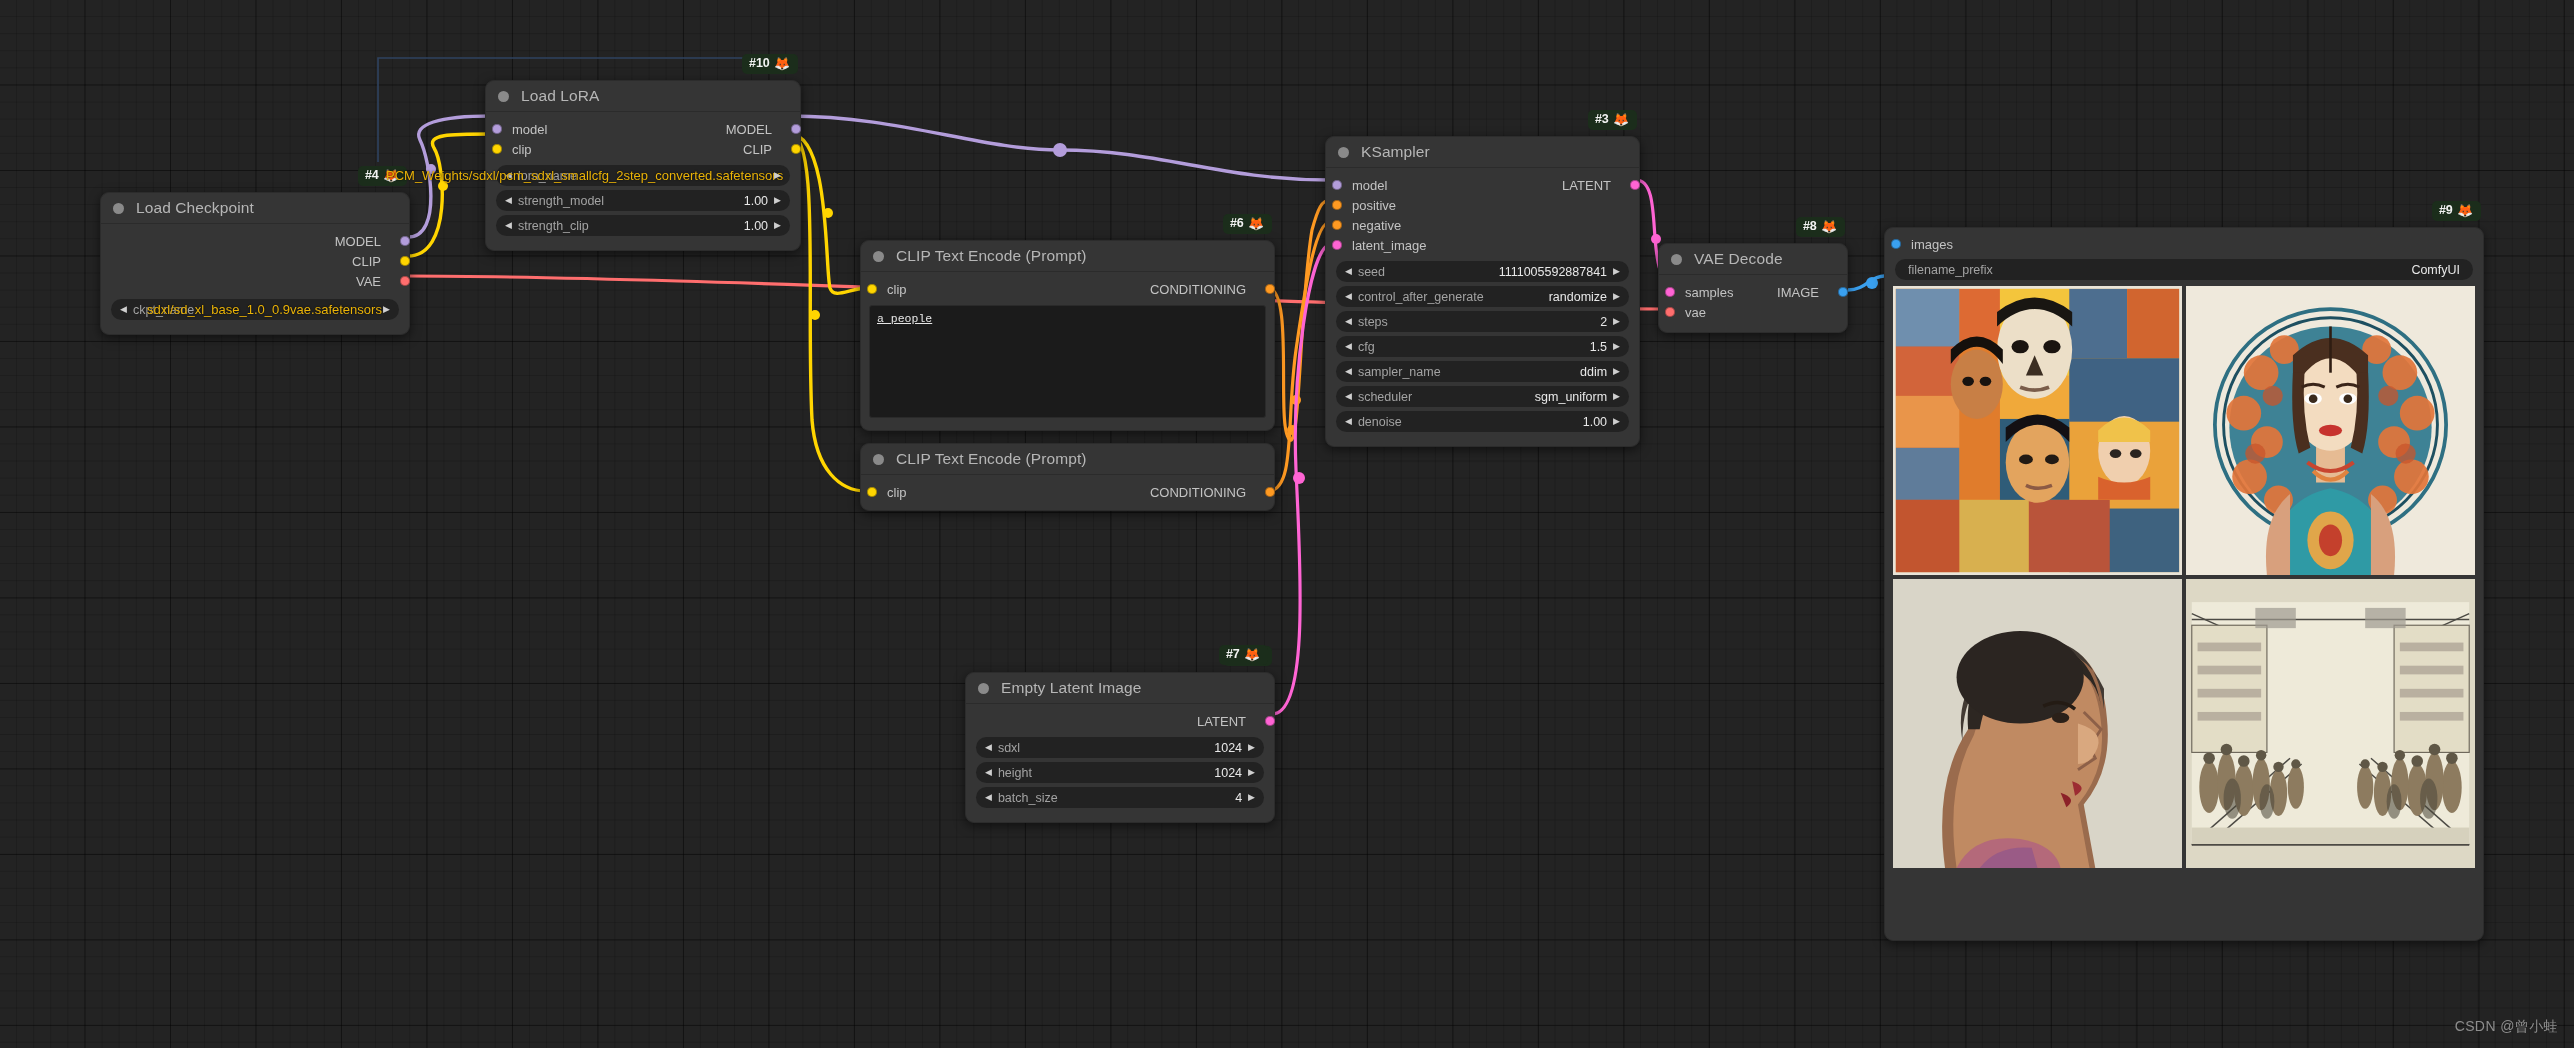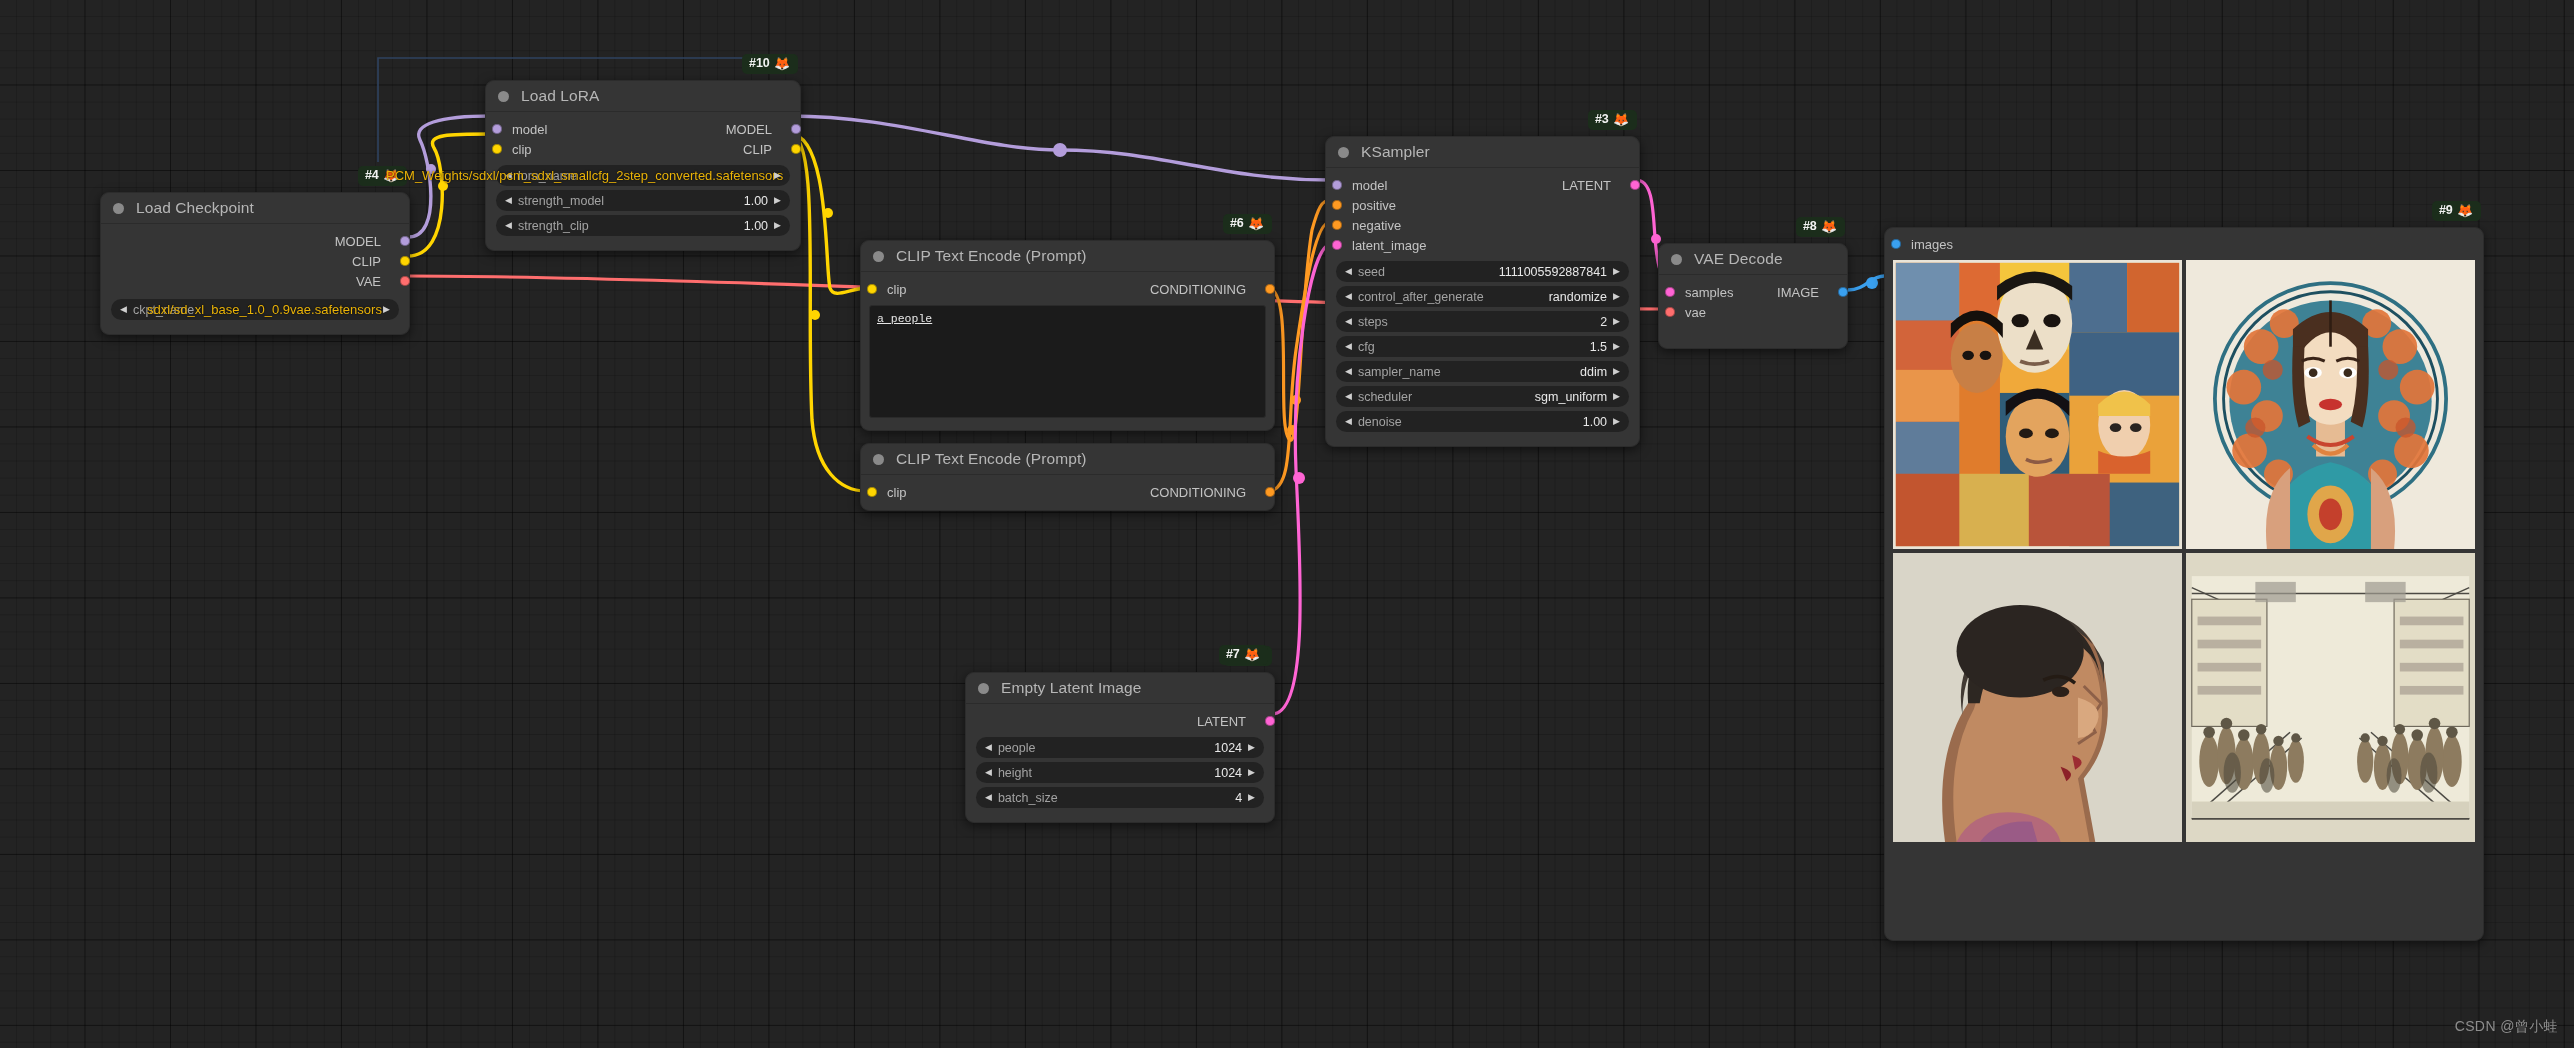--- a/index.html
+++ b/index.html
@@ -335,21 +335,21 @@
     </div>
     <div class="node-body">
       <div class="slot-row">
         <span class="slot-out">
           <span class="slot-label-out">LATENT</span>
           <span class="dot dot-latent" style="margin-left:2px;position:relative;left:9px;"></span>
         </span>
       </div>
       <div class="widget" style="margin-top:6px;">
         <span class="arrow l">◀</span>
-        <span class="w-name">people</span>
+        <span class="w-name">sdxl</span>
         <span class="w-val">1024</span>
         <span class="arrow r">▶</span>
       </div>
       <div class="widget">
         <span class="arrow l">◀</span>
         <span class="w-name">height</span>
         <span class="w-val">1024</span>
         <span class="arrow r">▶</span>
       </div>
       <div class="widget">
@@ -447,21 +447,21 @@
 
   <div class="node" style="left:1658px; top:243px; width:190px;">
     <div class="badge">
       <span>#8</span>
       <span class="fox">🦊</span>
     </div>
     <div class="node-title">
       <span class="title-dot"></span>
       <span class="title-text">VAE Decode</span>
     </div>
-    <div class="node-body" style="padding-bottom:26px;">
+    <div class="node-body" style="padding-bottom:10px;">
       <div class="slot-row">
         <span class="slot-in">
           <span class="dot dot-latent" style="position:relative;left:-2px;"></span>
           <span>samples</span>
         </span>
         <span class="slot-out">
           <span class="slot-label-out">IMAGE</span>
           <span class="dot dot-image" style="margin-left:2px;position:relative;left:9px;"></span>
         </span>
       </div>
@@ -478,20 +478,24 @@
     <div class="badge">
       <span>#9</span>
       <span class="fox">🦊</span>
     </div>
     <div class="node-body" style="padding-top:6px;">
       <div class="slot-row">
         <span class="slot-in">
           <span class="dot dot-image" style="position:relative;left:-2px;"></span>
           <span>images</span>
         </span>
+      </div>
+      <div class="widget" style="margin-top:5px;">
+        <span class="w-name" style="padding-left:4px;">filename_prefix</span>
+        <span class="w-val" style="padding-right:4px;">ComfyUI</span>
       </div>
 
       <div class="img-grid">
 
         <div class="thumb">
           <svg viewBox="0 0 100 100" preserveAspectRatio="none">
             <rect width="100" height="100" fill="#e9e4d8"></rect>
             <rect x="1" y="1" width="98" height="98" fill="#f0a93a"></rect>
             <rect x="1" y="1" width="22" height="98" fill="#cf5b33"></rect>
             <rect x="1" y="1" width="22" height="20" fill="#6f8fae"></rect>

